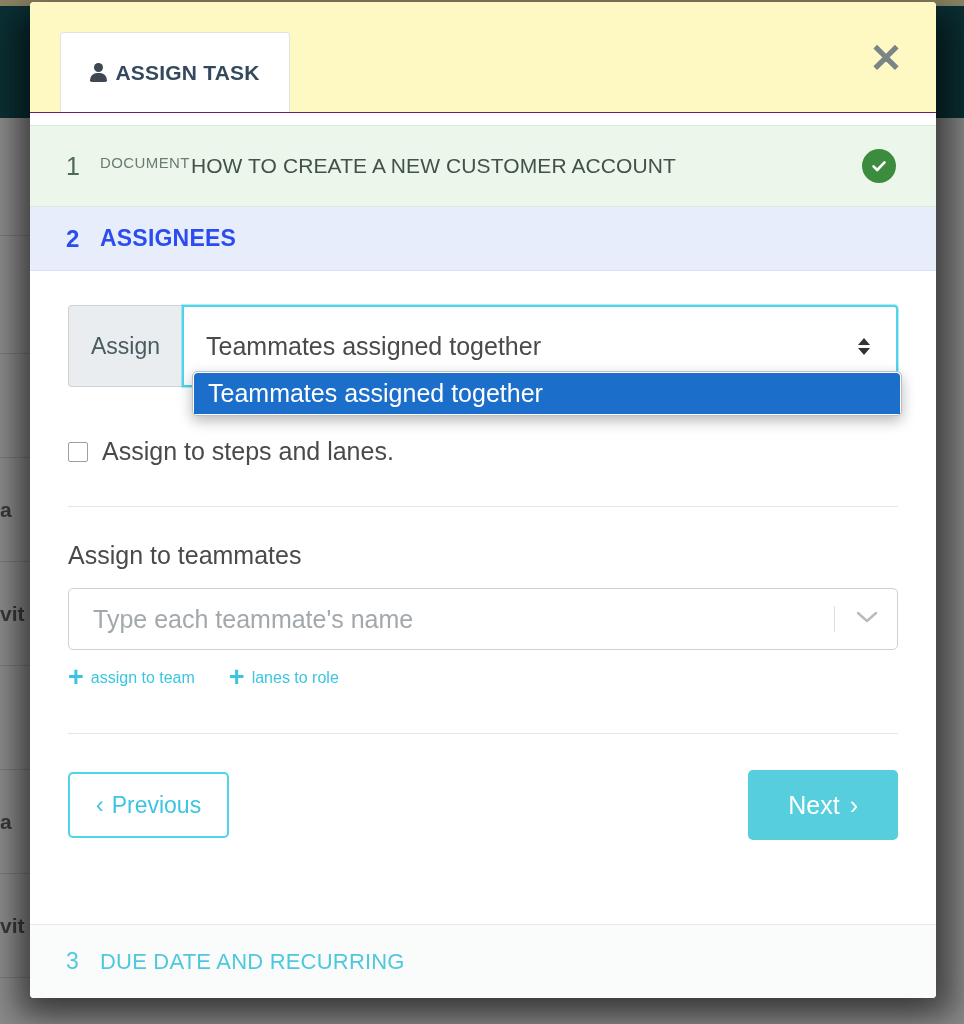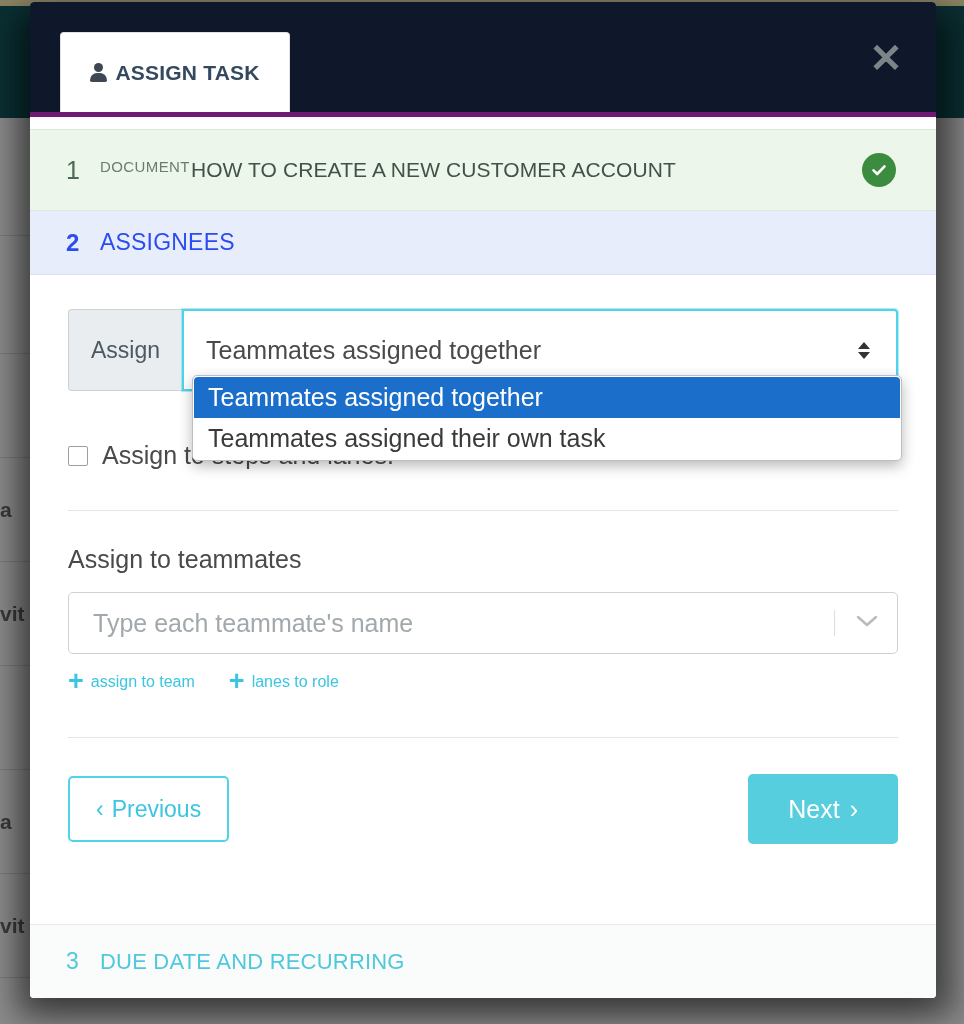--- a/index.html
+++ b/index.html
@@ -24,22 +24,22 @@
   
   #modal{
     position:absolute;left:30px;top:2px;width:906px;height:996px;
     background:#ffffff;border-radius:4px;overflow:hidden;
     box-shadow:0 10px 34px rgba(0,0,0,.45);
     display:flex;flex-direction:column;
   }
 
   
   #modal-header{
-    position:relative;height:110px;background:#0f172a;
-    border-bottom:5px solid #701a75;flex:0 0 auto;
+    position:relative;height:110px;background:#fef9c3;
+    border-bottom:1px solid #701a75;flex:0 0 auto;
   }
   #tab-assign-task{
     position:absolute;left:30px;top:30px;height:80px;min-width:230px;
     background:#fff;border:1px solid #dfe3e6;border-bottom:none;
     border-radius:4px 4px 0 0;
     display:flex;align-items:center;justify-content:center;gap:8px;
     padding:0 22px;box-sizing:border-box;cursor:pointer;
   }
   #tab-assign-task .tab-label{
     font-size:21px;font-weight:bold;color:#34495e;letter-spacing:.2px;
@@ -73,21 +73,21 @@
     width:34px;height:34px;border-radius:50%;background:#3c8c3f;
     display:flex;align-items:center;justify-content:center;
   }
   .check-icon svg{display:block;}
 
   #step-assignees{
     height:64px;background:#e7edfb;border-bottom:1px solid #d9e1f5;
     padding:0 30px 0 36px;cursor:pointer;
   }
   #step-assignees .step-num{font-size:24px;font-weight:bold;color:#2b4cf0;width:34px;flex:0 0 34px;}
-  #step-assignees .step-title{font-size:23px;font-weight:normal;color:#2b4cf0;letter-spacing:.2px;font-stretch:condensed;}
+  #step-assignees .step-title{font-size:23px;font-weight:bold;color:#2b4cf0;letter-spacing:.2px;font-stretch:condensed;}
 
   
   #step-body{flex:1 1 auto;background:#fff;padding:0 38px;position:relative;box-sizing:border-box;}
 
   
   #assign-group{display:flex;align-items:stretch;margin-top:34px;height:82px;position:relative;}
   #assign-addon{
     background:#e9edef;border:1px solid #ccd3d6;border-right:none;border-radius:4px 0 0 4px;
     display:flex;align-items:center;padding:0 22px;
     font-size:23px;color:#4a5a63;box-sizing:border-box;
@@ -222,21 +222,20 @@
         <span class="sel-value">Teammates assigned together</span>
         <span class="spinner-icon">
           <span class="up"></span>
             <span class="dn"></span>
         </span>
       </div>
     </div>
 
     <div id="select-options">
       <div class="option-item selected">Teammates assigned together</div>
-      <div class="option-item">Teammates assigned their own task</div>
     </div>
 
     <div id="steps-lanes-row">
       <span id="steps-lanes-checkbox"></span>
       <span id="steps-lanes-label">Assign to steps and lanes.</span>
     </div>
 
     <div class="divider" id="divider-1"></div>
 
     <div id="assign-teammates-label">Assign to teammates</div>

